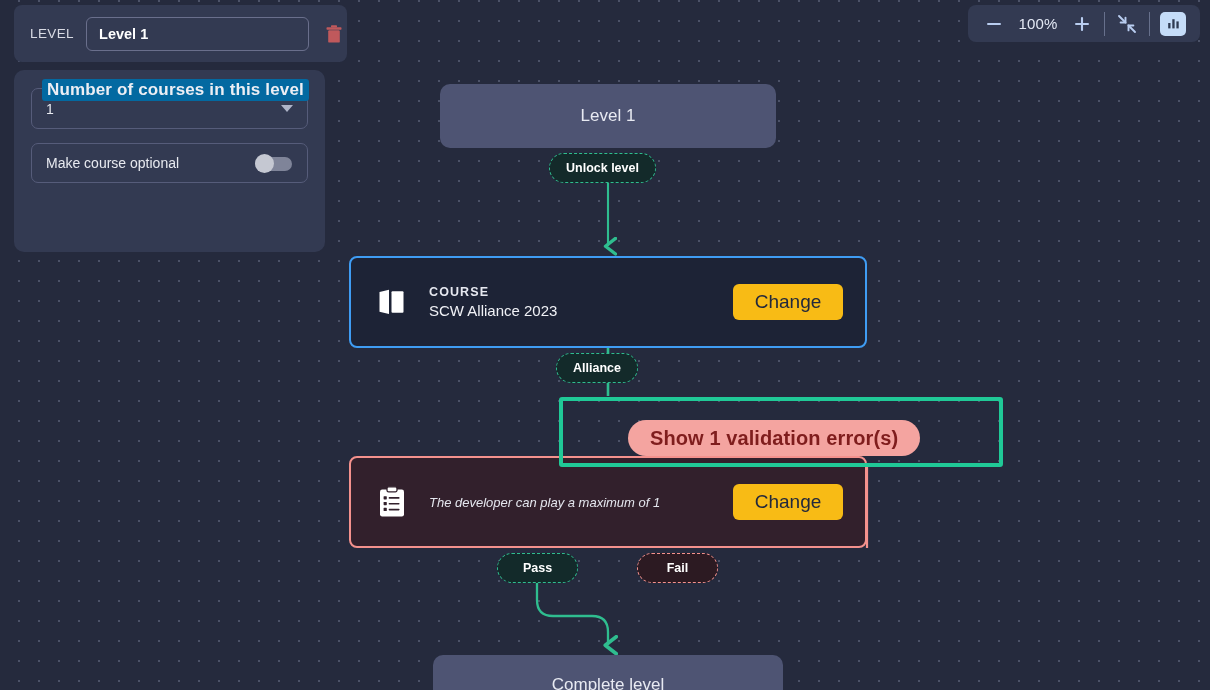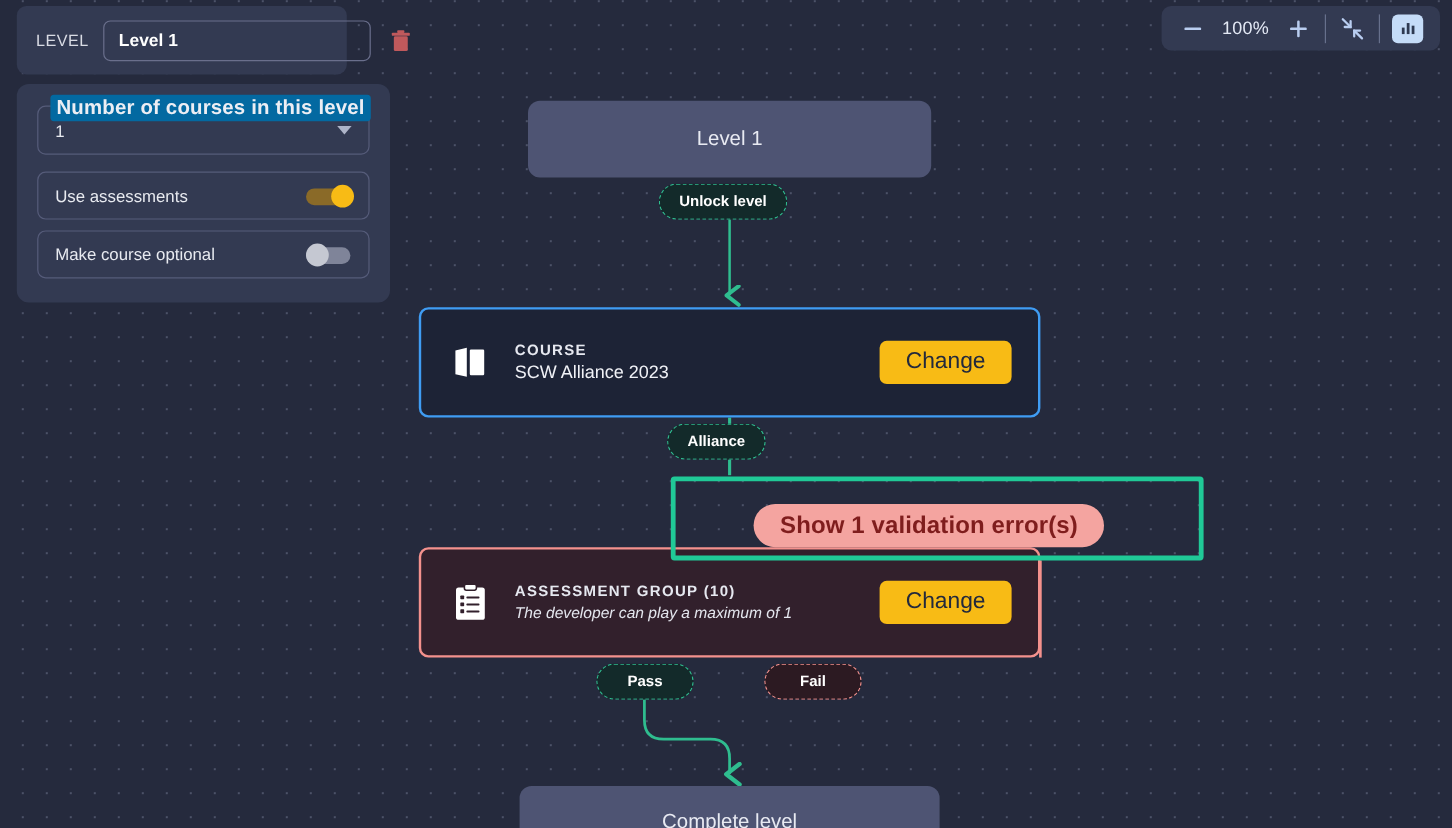--- a/index.html
+++ b/index.html
@@ -21,21 +21,21 @@
     background-color: #252a3d;
     background-image: radial-gradient(circle, #4c5268 1.2px, transparent 1.3px);
     background-size: 20px 20px;
     background-position: 9px 11px;
   }
 
   
   .level-header {
     position: absolute;
     left: 14px; top: 5px;
-    width: 275px; height: 57px;
+    width: 333px; height: 57px;
     background: #333a52;
     border-radius: 8px;
     display: flex;
     align-items: center;
     padding: 0 16px;
     gap: 12px;
   }
   .level-label {
     font-size: 13.5px;
     color: #d9dbe4;
@@ -306,27 +306,20 @@
   <div class="settings-panel">
 
     <div class="select-wrap">
       <div class="select-box">
         <span class="select-value">1</span>
         <span class="select-caret"></span>
       </div>
       <span class="float-label">Number of courses in this level</span>
     </div>
 
-    <div class="toggle-row">
-      <span class="toggle-text">Use assessments</span>
-      <span class="switch on">
-        <span class="track"></span>
-        <span class="knob"></span>
-      </span>
-    </div>
 
     <div class="toggle-row">
       <span class="toggle-text">Make course optional</span>
       <span class="switch off">
         <span class="track"></span>
         <span class="knob"></span>
       </span>
     </div>
   </div>
 
@@ -417,21 +410,20 @@
           <rect x="5.6" y="10.2" width="3.2" height="3.2" rx="0.6"></rect>
           <rect x="10.6" y="11.1" width="11" height="1.7" rx="0.8"></rect>
           <rect x="5.6" y="16" width="3.2" height="3.2" rx="0.6"></rect>
           <rect x="10.6" y="16.9" width="11" height="1.7" rx="0.8"></rect>
           <rect x="5.6" y="21.8" width="3.2" height="3.2" rx="0.6"></rect>
           <rect x="10.6" y="22.7" width="11" height="1.7" rx="0.8"></rect>
         </g>
       </svg>
     </span>
     <span class="node-text">
-      <span class="node-kicker" style="display:block">ASSESSMENT GROUP (10)</span>
       <span class="node-sub" style="display:block">The developer can play a maximum of 1</span>
     </span>
     <button class="change-btn">Change</button>
   </div>
 
   <div class="validation-highlight"></div>
   <button class="validation-btn">Show 1 validation error(s)</button>
 
   <div class="badge badge-green badge-pass">
     <span>Pass</span>

